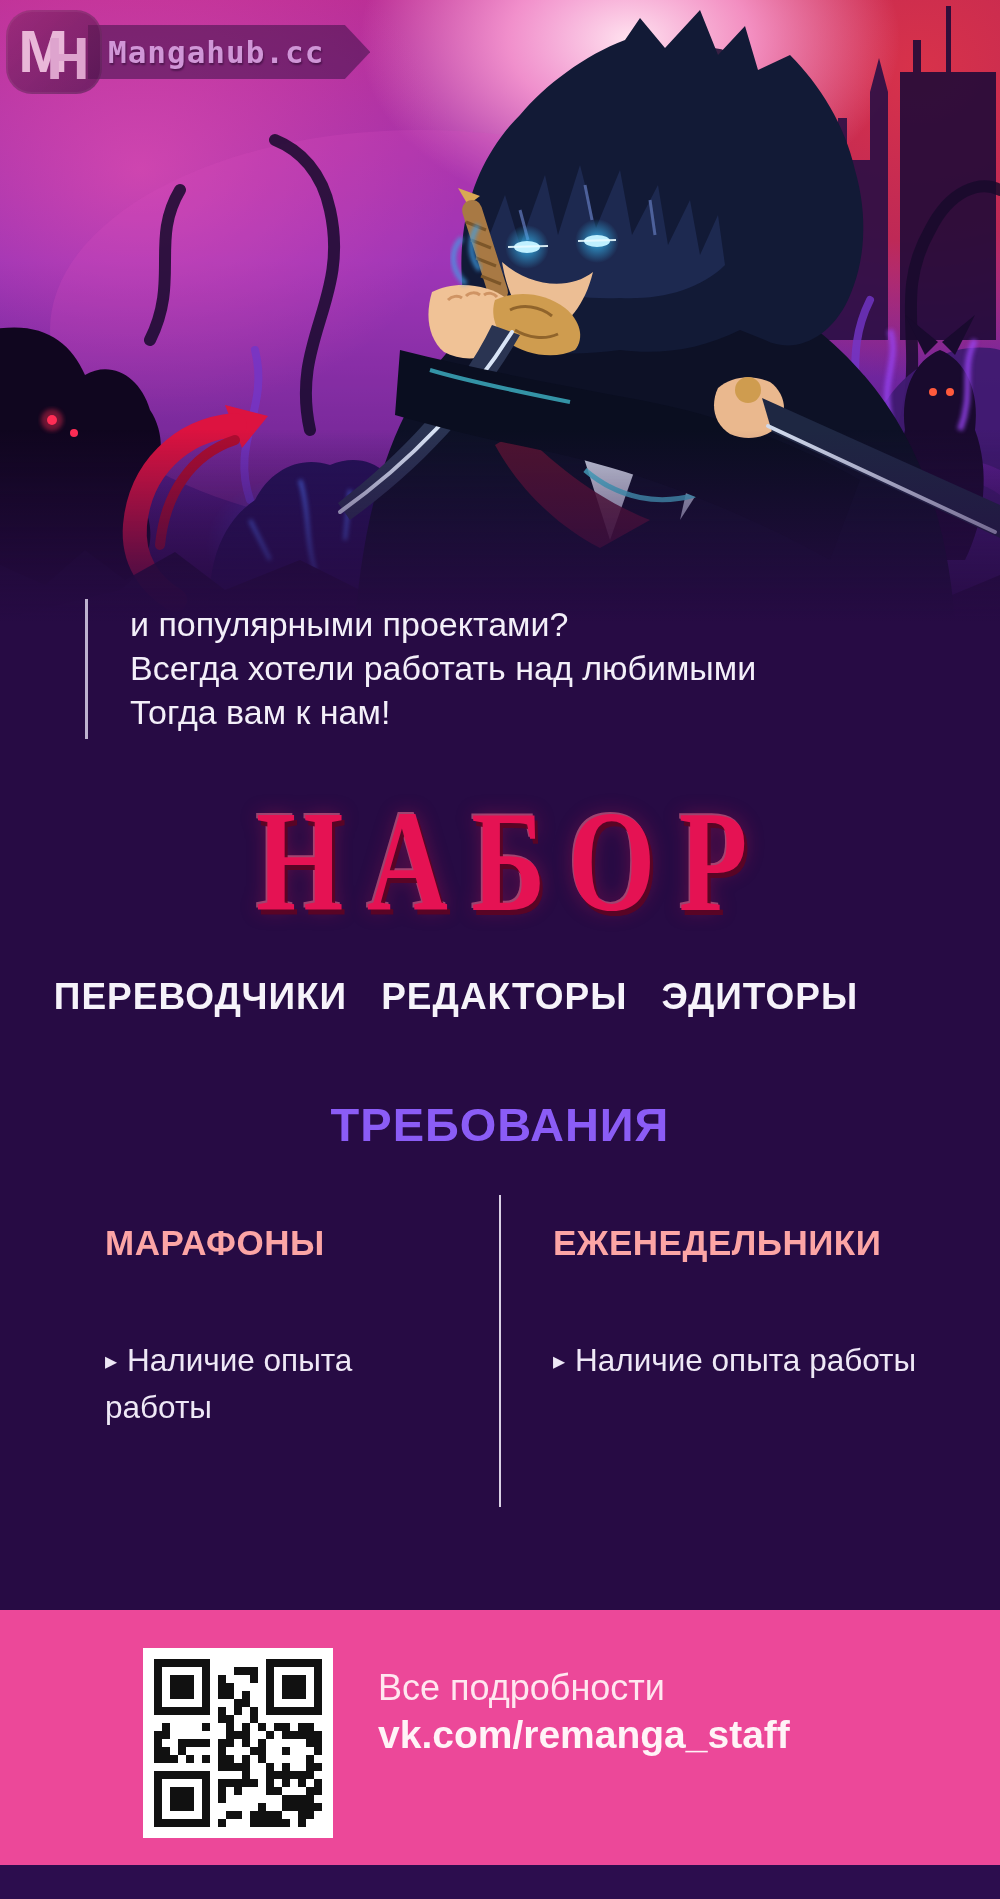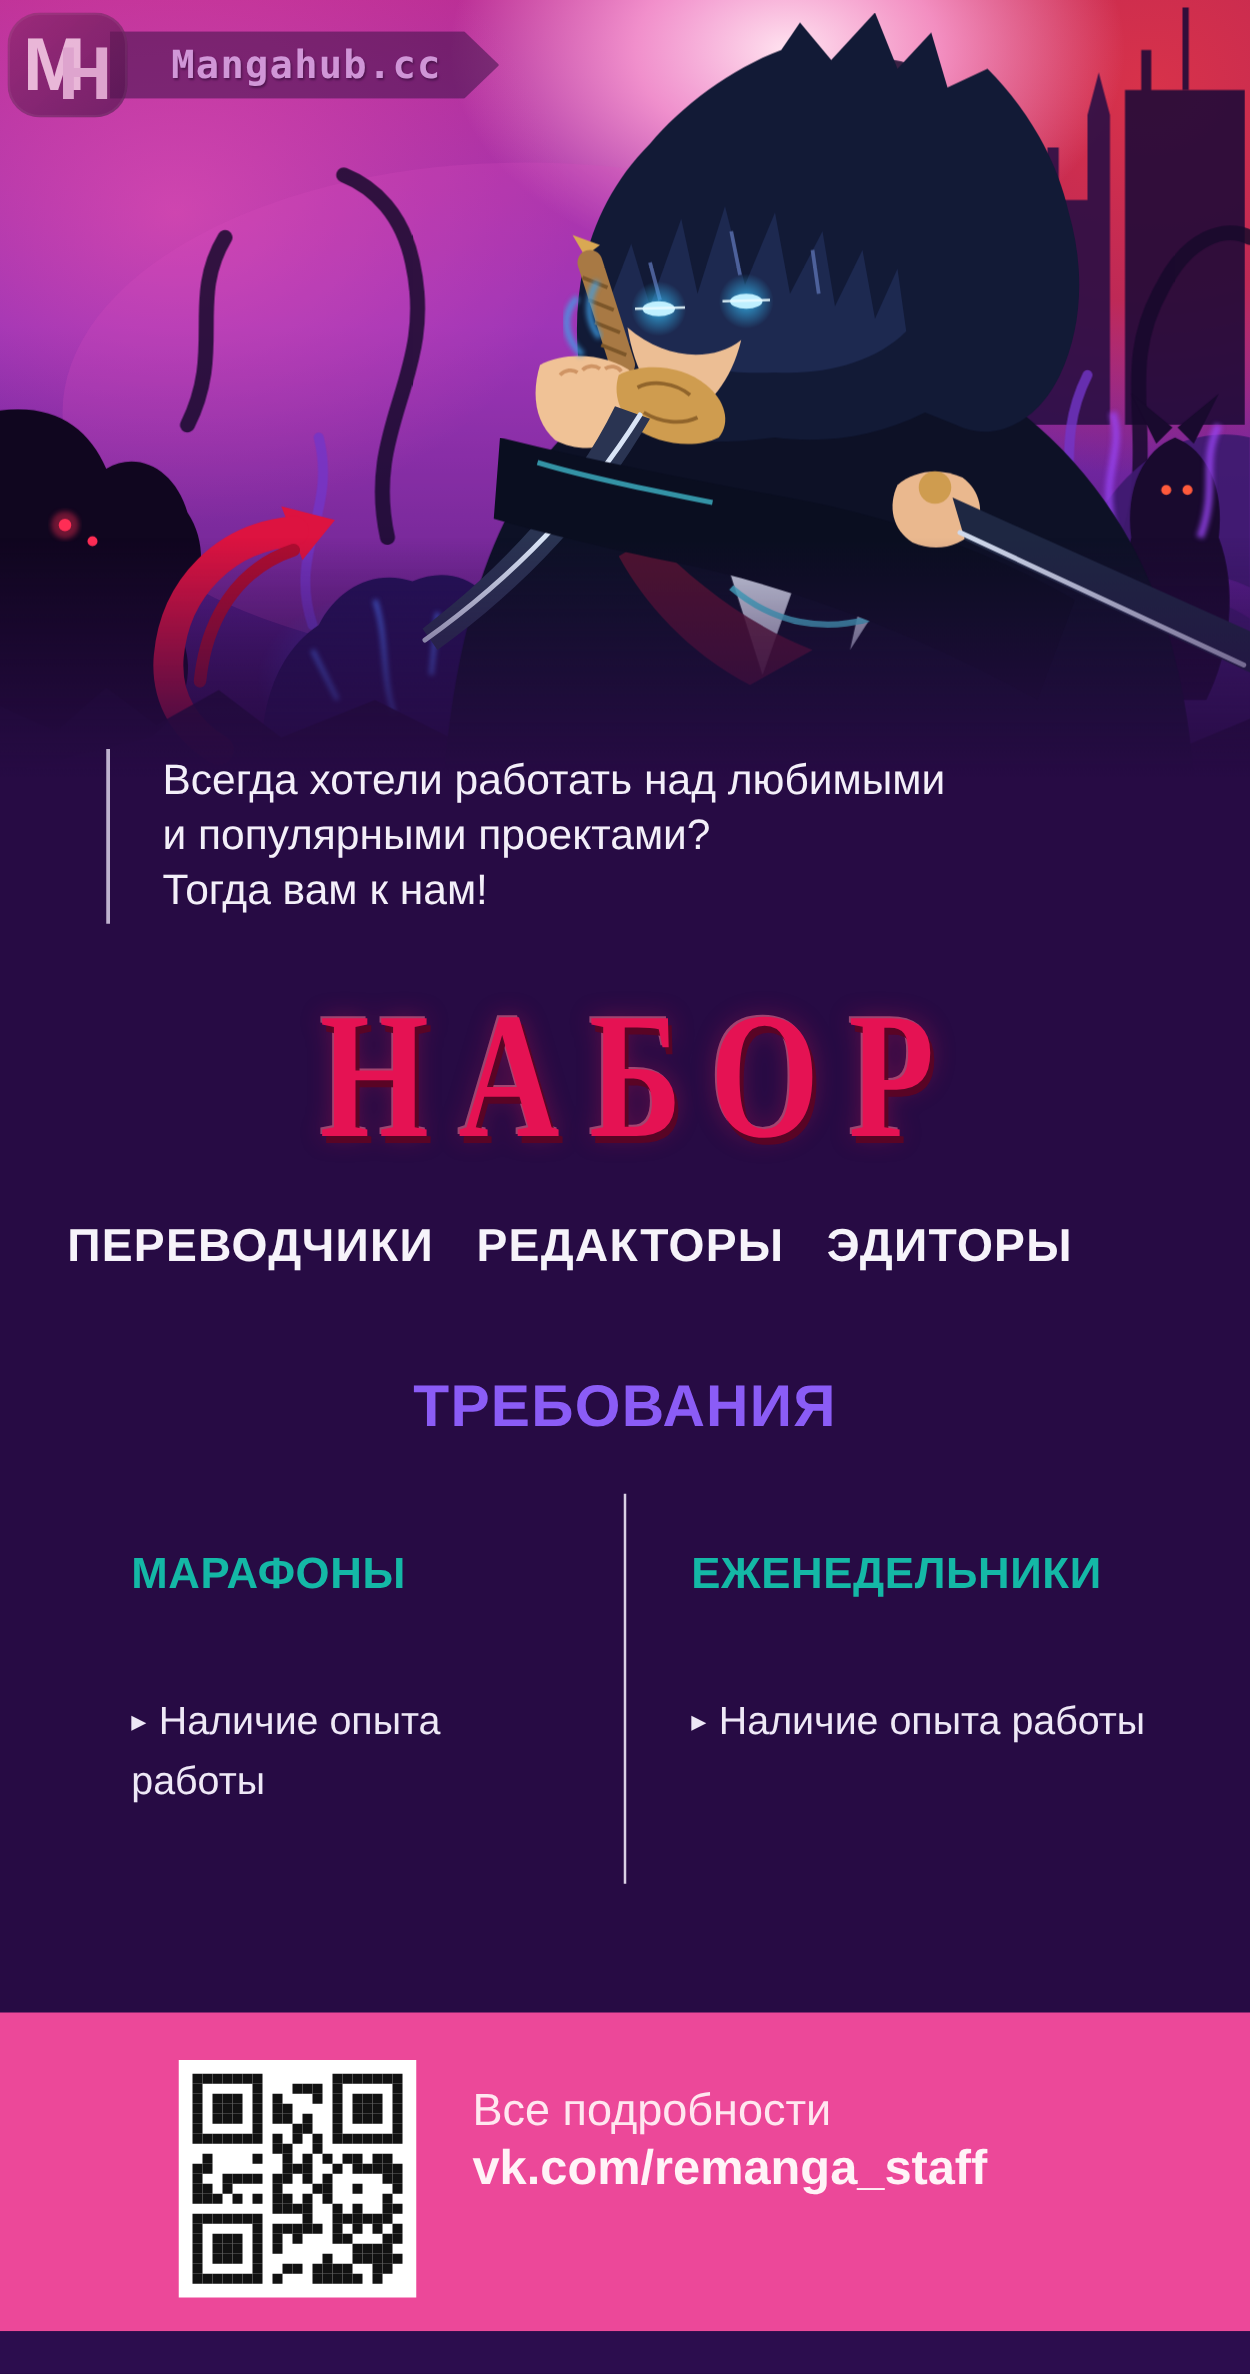--- a/index.html
+++ b/index.html
@@ -9,21 +9,21 @@
   .hero{position:absolute;left:0;top:0;width:1000px;height:622px;}
   .hero svg{display:block;width:100%;height:100%;}
   
   .watermark{position:absolute;left:6px;top:10px;display:flex;align-items:center;opacity:.88;cursor:pointer;}
   .mh-badge{width:96px;height:84px;border-radius:26px;
             background:linear-gradient(135deg,rgba(125,35,95,.62),rgba(55,12,58,.66));
             box-shadow:inset 0 0 0 2px rgba(255,255,255,.06);
             display:flex;align-items:center;justify-content:center;position:relative;z-index:2;}
   .mh-badge .m{font-size:60px;font-weight:bold;color:#eec9e0;line-height:1;}
   .mh-badge .h{font-size:60px;font-weight:bold;color:#e2b3d4;line-height:1;margin-left:-22px;transform:translateY(7px);}
-  .mh-banner{margin-left:-14px;height:54px;display:flex;align-items:center;padding:0 46px 0 49px;
+  .mh-banner{margin-left:-14px;height:54px;display:flex;align-items:center;padding:0 46px 0 20px;
              background:rgba(46,12,62,.55);
              clip-path:polygon(0 0,91% 0,100% 50%,91% 100%,0 100%);}
   .mh-banner span{font-family:"DejaVu Sans Mono","Liberation Mono",monospace;font-weight:bold;
                   font-size:31px;color:#d2a3de;text-shadow:1px 2px 2px rgba(30,5,40,.6);letter-spacing:1px;}
   
   .intro-bar{position:absolute;left:85px;top:599px;width:3px;height:140px;background:#d9d0e8;opacity:.85;}
   .intro{position:absolute;left:130px;top:602px;font-size:34px;line-height:44px;color:#f3eff9;}
   
   .nabor{position:absolute;left:0;top:790px;width:1000px;text-align:center;
          font-family:"Liberation Serif","DejaVu Serif",serif;font-weight:bold;
@@ -34,21 +34,21 @@
   .roles{position:absolute;left:0;top:976px;width:912px;text-align:center;
          font-size:37px;font-weight:bold;color:#f6f3fa;letter-spacing:1px;}
   .roles span{margin:0 17px;}
   
   .req-head{position:absolute;left:0;top:1097px;width:1000px;text-align:center;
             font-size:47px;font-weight:bold;color:#8b5cf6;letter-spacing:1px;}
   
   .col{position:absolute;top:1222px;}
   .col-left{left:105px;width:360px;}
   .col-right{left:553px;width:410px;}
-  .col-header{font-size:35px;font-weight:600;color:#14b8a6;letter-spacing:.5px;line-height:42px;margin-top:16px;}
+  .col-header{font-size:35px;font-weight:600;color:#fca5a5;letter-spacing:.5px;line-height:42px;}
   .req-item{margin-top:74px;font-size:31.5px;line-height:44px;color:#eee8f6;}
   .req-item + .req-item{margin-top:32px;}
   .req-item .bullet{font-size:24px;margin-right:10px;position:relative;top:-2px;}
   .req-item .bold{font-weight:bold;display:block;}
   .req-item .bold:empty{display:none;}
   .divider{position:absolute;left:499px;top:1195px;width:2px;height:312px;background:#e9e3f3;opacity:.92;}
   
   .band{position:absolute;left:0;top:1610px;width:1000px;height:255px;background:#ec4899;}
   .qr-box{position:absolute;left:143px;top:38px;width:190px;height:190px;background:#ffffff;}
   .footer-text{position:absolute;left:378px;top:56px;color:#ffffff;}
@@ -239,22 +239,22 @@
         <span class="h">H</span>
       </div>
       <div class="mh-banner">
         <span>Mangahub.cc</span>
       </div>
     </div>
   </div>
 
   <div class="intro-bar"></div>
   <div class="intro">
+    <div>и популярными проектами?</div>
     <div>Всегда хотели работать над любимыми</div>
-    <div>и популярными проектами?</div>
     <div>Тогда вам к нам!</div>
   </div>
 
   <div class="nabor">НАБОР</div>
 
   <div class="roles">
     <span>ПЕРЕВОДЧИКИ</span><span>РЕДАКТОРЫ</span><span>ЭДИТОРЫ</span>
   </div>
 
   <div class="req-head">ТРЕБОВАНИЯ</div>

